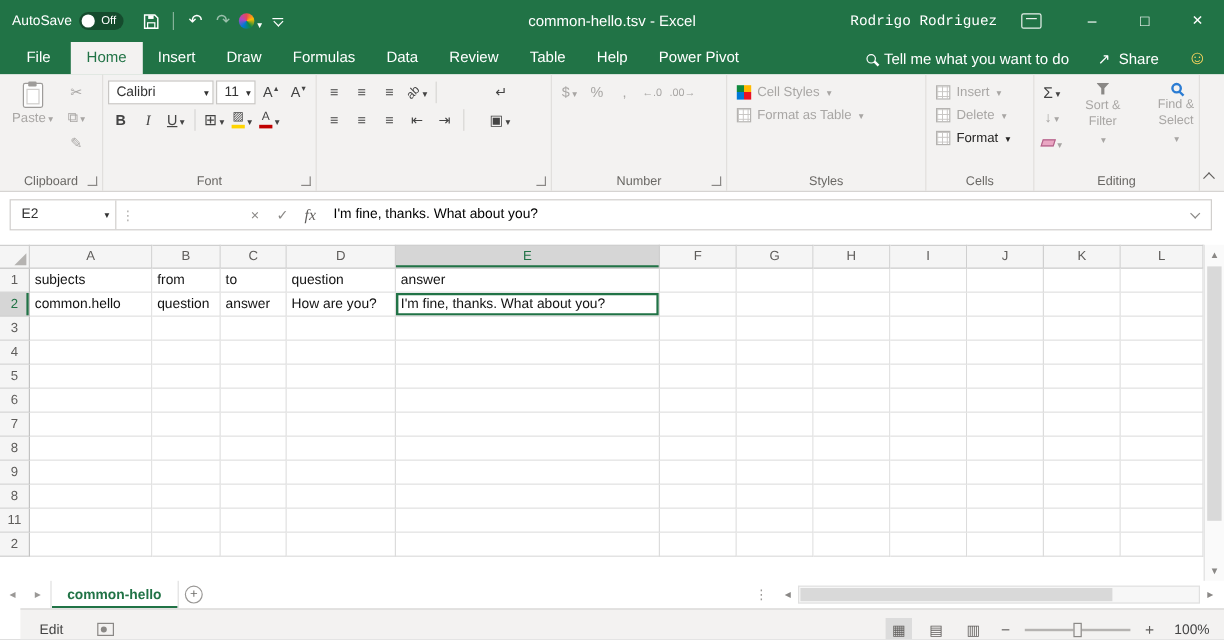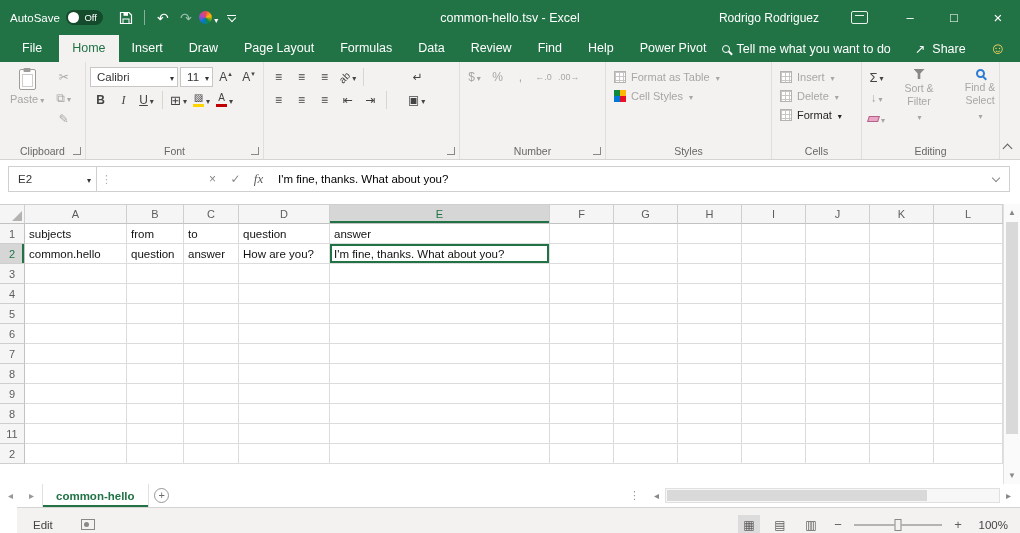--- a/index.html
+++ b/index.html
@@ -16,21 +16,21 @@
   .pill .dot{position:absolute;left:2px;top:2px;width:11px;height:11px;border-radius:50%;background:#fff;}
   .qbtn{min-width:20px;height:26px;display:inline-flex;align-items:center;justify-content:center;font-size:14px;color:#fff;gap:1px;}
   .qbtn.dim{opacity:.55}
   .qsep{width:1px;height:15px;background:rgba(255,255,255,.45);margin:0 5px;}
   .penball{width:13px;height:13px;border-radius:50%;background:conic-gradient(#e74856,#ffb900,#10893e,#0078d7,#b146c2,#e74856);}
   .custom{display:flex;flex-direction:column;align-items:center;gap:2px;}
   .bar8{width:9px;height:1px;background:#fff;}
   .chev{width:6px;height:6px;border-right:1.5px solid #fff;border-bottom:1.5px solid #fff;transform:rotate(45deg);margin-top:-3px;}
   .title{position:absolute;left:0;right:0;top:0;height:35px;display:flex;align-items:center;justify-content:center;font-size:12.5px;pointer-events:none;z-index:1;}
   .tright{margin-left:auto;display:flex;align-items:center;height:100%;z-index:2;}
-  .user{font-size:12px;margin-right:32px;}
+  .user{font-size:12px;margin-right:20px;font-family:Liberation Mono, monospace;}
   .rdo{width:17px;height:13px;border:1px solid rgba(255,255,255,.9);border-radius:2px;margin-right:20px;position:relative;}
   .rdo::after{content:"";position:absolute;left:3px;top:3px;width:9px;height:5px;border-top:1px solid rgba(255,255,255,.9);}
   .winbtn{width:44px;height:35px;display:flex;align-items:center;justify-content:center;font-size:13px;}
   .winbtn.close{font-size:15px;}
   
   .tabrow{height:27px;background:#217346;display:flex;color:#fff;}
   .tabs{display:flex;align-items:stretch;padding-left:5px;}
   .rtab{padding:0 13px;line-height:27px;font-size:12.5px;white-space:nowrap;}
   .rtab.file{padding:0 17px;}
   .rtab.active{background:#f3f2f1;color:#217346;}
@@ -169,25 +169,24 @@
       <span class="winbtn close">×</span>
     </div>
   </div>
 
   <div class="tabrow">
     <div class="tabs">
         <div class="rtab file">File</div>
         <div class="rtab active">Home</div>
         <div class="rtab">Insert</div>
         <div class="rtab">Draw</div>
-        <div class="rtab">Page Layout</div>
         <div class="rtab">Formulas</div>
         <div class="rtab">Data</div>
         <div class="rtab">Review</div>
-        <div class="rtab">Find</div>
+        <div class="rtab">Table</div>
         <div class="rtab">Help</div>
         <div class="rtab">Power Pivot</div>
       </div>
     <div class="tabright">
       <span class="tellme">
           <span class="mag"></span>
           <span>Tell me what you want to do</span>
         </span>
       <span class="share">
           <span>↗</span>
@@ -308,27 +307,27 @@
         <span class="mini disabled">,</span>
         <span class="mini disabled" style="font-size:9px">←.0</span>
         <span class="mini disabled" style="font-size:9px">.00→</span>
       </div>
       <span class="glabel">Number</span>
       <span class="launcher"></span>
     </div>
 
     <div class="rgroup" style="width:166px">
       <div class="srow disabled">
+        <span class="sicon cs"></span>
+        <span>Cell Styles</span>
+        <span class="dd"></span>
+      </div>
+      <div class="srow disabled">
         <span class="sicon grid"></span>
         <span>Format as Table</span>
-        <span class="dd"></span>
-      </div>
-      <div class="srow disabled">
-        <span class="sicon cs"></span>
-        <span>Cell Styles</span>
         <span class="dd"></span>
       </div>
       <span class="glabel">Styles</span>
     </div>
 
     <div class="rgroup" style="width:90px">
       <div class="srow disabled">
         <span class="sicon grid"></span>
         <span>Insert</span>
         <span class="dd"></span>

